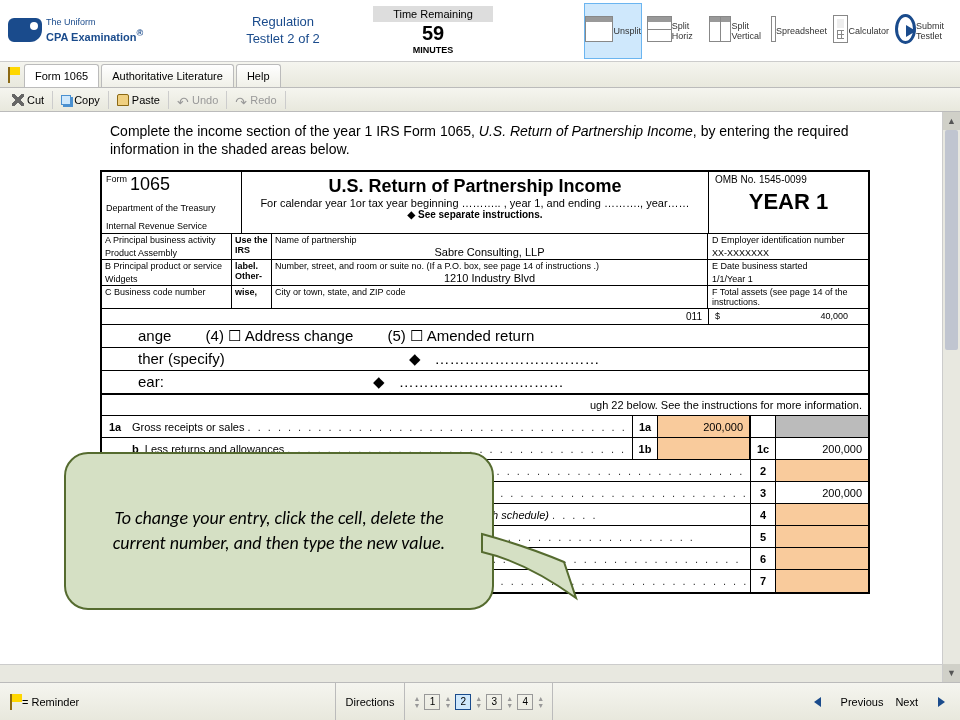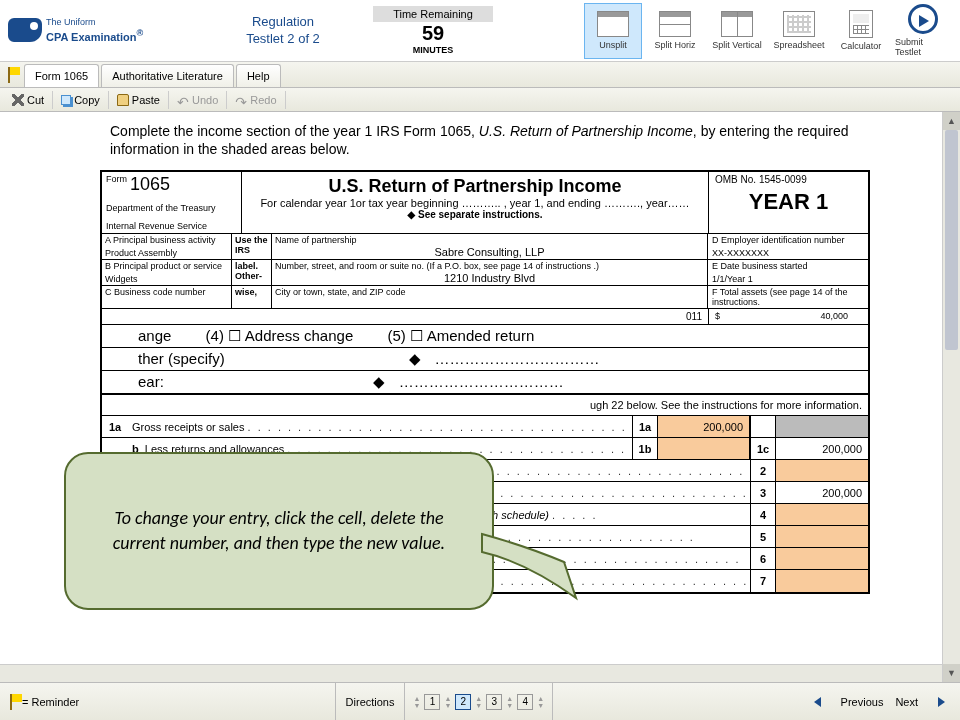--- a/index.html
+++ b/index.html
@@ -11,21 +11,21 @@
 .logo-glyph { width: 34px; height: 24px; background: #1a4b8c; border-radius: 6px 6px 12px 6px; margin-right: 4px; position: relative; }
 .logo-glyph::after { content: ''; position: absolute; width: 8px; height: 8px; background: #fff; border-radius: 50%; top: 4px; right: 4px; }
 .logo-text { font-size: 9px; color: #1a4b8c; line-height: 1.1; }
 .logo-text .bold { font-weight: bold; font-size: 11px; }
 .reg-section { width: 150px; text-align: center; color: #1a4b8c; font-size: 13px; line-height: 1.3; }
 .timer-section { width: 150px; text-align: center; }
 .timer-label { background: #ddd; padding: 2px 8px; font-size: 11px; display: inline-block; width: 120px; }
 .timer-value { font-size: 20px; font-weight: bold; }
 .timer-unit { font-size: 9px; font-weight: bold; }
 .tool-buttons { display: flex; margin-left: auto; gap: 4px; }
-.tool-btn { width: 58px; height: 56px; display: flex; flex-direction: column; align-items: center; justify-content: center; font-size: 9px; color: #333; cursor: pointer; border: 1px solid transparent; }
+.tool-btn { width: 58px; height: 56px; display: flex; flex-direction: row; align-items: center; justify-content: center; font-size: 9px; color: #333; cursor: pointer; border: 1px solid transparent; }
 .tool-btn.active { background: #cfe8fc; border: 1px solid #6bb5f0; }
 .tool-btn .icon-box { width: 32px; height: 26px; border: 1px solid #888; margin-bottom: 3px; position: relative; background: #fff; }
 .tool-btn .icon-box.split-h::after { content: ''; position: absolute; left: 0; right: 0; top: 50%; border-top: 1px solid #888; }
 .tool-btn .icon-box.split-v::after { content: ''; position: absolute; top: 0; bottom: 0; left: 50%; border-left: 1px solid #888; }
 .tool-btn .icon-box.spread::before { content: ''; position: absolute; inset: 3px; background: repeating-linear-gradient(0deg,#ccc,#ccc 2px,transparent 2px,transparent 5px),repeating-linear-gradient(90deg,#ccc,#ccc 2px,transparent 2px,transparent 5px); }
 .tool-btn .icon-box.calc { width: 24px; height: 28px; }
 .tool-btn .icon-box.calc::before { content: ''; position: absolute; inset: 3px 3px 14px 3px; background: #eee; }
 .tool-btn .icon-box.calc::after { content: ''; position: absolute; inset: 14px 3px 3px 3px; background: repeating-linear-gradient(0deg,#888,#888 1px,transparent 1px,transparent 4px),repeating-linear-gradient(90deg,#888,#888 1px,transparent 1px,transparent 4px); }
 .tool-btn .submit-icon { width: 30px; height: 30px; border: 3px solid #1a4b8c; border-radius: 50%; position: relative; margin-bottom: 3px; }
 .tool-btn .submit-icon::after { content: ''; position: absolute; left: 8px; top: 8px; border: 6px solid transparent; border-left: 10px solid #1a4b8c; }

